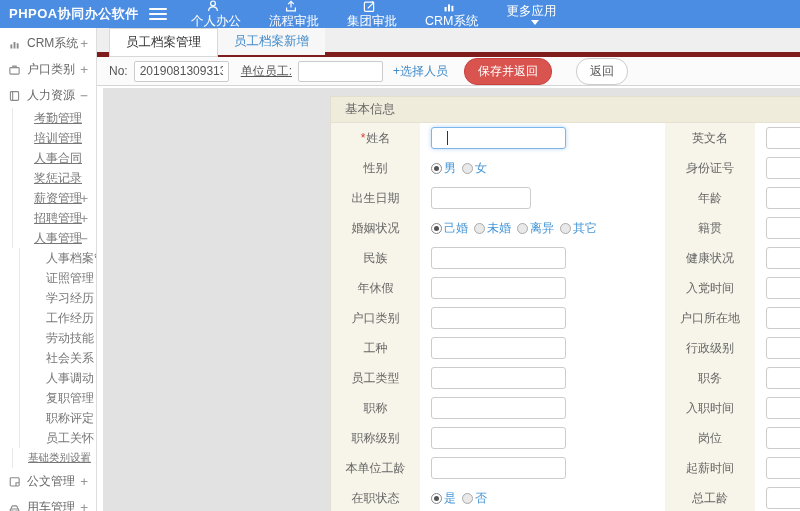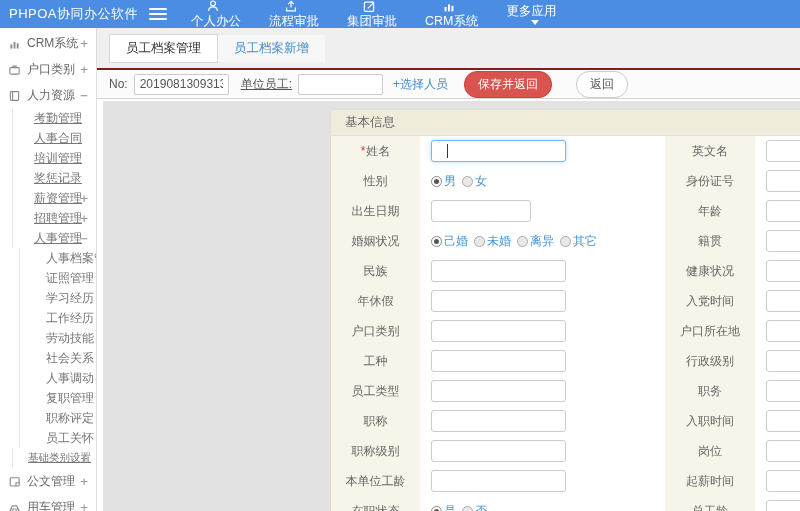--- a/index.html
+++ b/index.html
@@ -1,21 +1,21 @@
 <!DOCTYPE html>
 <html><head>
 <meta charset="utf-8">
 <style>
   * { margin:0; padding:0; box-sizing:border-box; }
   html,body { width:800px; height:511px; overflow:hidden; background:#fff;
               font-family:"Liberation Sans","DejaVu Sans",sans-serif; font-size:12px; color:#555; }
 
   
   .topbar { height:28px; background:#4b8de2; display:flex; align-items:center; color:#fff; }
-  .logo { width:135px; padding-left:9px; font-size:13px; font-weight:normal; letter-spacing:.5px; white-space:nowrap; }
+  .logo { width:135px; padding-left:9px; font-size:13px; font-weight:bold; letter-spacing:.5px; white-space:nowrap; }
   .hamburger { width:18px; height:12px; margin:0 24px 0 14px; display:flex; flex-direction:column; justify-content:space-between; cursor:pointer; }
   .hamburger span { display:block; height:2px; background:#fff; border-radius:1px; }
   .topnav { display:flex; align-items:center; }
   .topnav-item { display:flex; align-items:center; margin-right:28px; cursor:pointer; color:#fff; text-decoration:none; font-size:12.5px; white-space:nowrap;flex-direction:column; }
   .topnav-item svg { margin-right:6px; }
   .caret-down { width:0; height:0; border-left:4px solid transparent; border-right:4px solid transparent; border-top:5px solid #fff; margin-left:7px; }
 
   
   .layout { display:flex; height:483px; }
   .sidebar { width:97px; border-right:1px solid #ddd; background:#fff; overflow:hidden; flex:none; }
@@ -25,21 +25,21 @@
   .snav { padding-top:2px; }
   .s-item { position:relative; display:flex; align-items:center; cursor:pointer; color:#666; white-space:nowrap; }
   .s-item.l1 { height:26px; padding-left:8px; }
   .s-item.l1 .s-icon { margin-right:6px; flex:none; }
   .s-item.l2 { height:20px; margin-left:12px; border-left:1px solid #e8e8e8; padding-left:21px; color:#777;text-decoration:underline; }
   .s-item.l3 { height:20px; margin-left:19px; border-left:1px solid #e8e8e8; padding-left:26px; color:#777; }
   .s-item.compact { font-size:10.5px; padding-left:15px; }
   .s-exp { position:absolute; right:8px; top:50%; transform:translateY(-50%); color:#999; font-size:13px; font-family:"DejaVu Sans Mono",monospace; }
 
   
-  .tabbar { height:42px; background:#efefef; border-bottom:2px solid #7f1d1d; display:flex; align-items:center; padding-left:12px; }
+  .tabbar { height:29px; background:#efefef; border-bottom:5px solid #7f1d1d; display:flex; align-items:flex-start; padding-left:12px; }
   .tab { padding:0 16px; line-height:27px; font-size:12.5px; cursor:pointer; white-space:nowrap; }
   .tab.first { background:#fff; border:1px solid #d8d8d8; color:#333; }
   .tab.active { background:#f7f7f7; color:#428bca; }
 
   
   .toolbar { height:29px; background:#fbfbfb; border-bottom:1px solid #d5d5d5; display:flex; align-items:center; padding-left:12px; }
   .tb-label { color:#555; margin-right:6px; white-space:nowrap; }
   .tb-label.unit { margin-left:12px; text-decoration:underline; }
   .tb-input { height:21px; border:1px solid #ccc; border-radius:2px; padding:0 5px; font-size:12px; color:#555; background:#fff; }
   .no-input { width:95px; }
@@ -146,24 +146,24 @@
               <rect x="2.6" y="2.8" width="8.8" height="9.4" rx="1"></rect>
               <line x1="5" y1="2.8" x2="5" y2="12.2"></line>
             </svg>
           <span>人力资源</span>
           <span class="s-exp">−</span>
         </div>
         <div class="s-item l2">
             <span>考勤管理</span>
           </div>
         <div class="s-item l2">
+            <span>培训管理</span>
+          </div>
+        <div class="s-item l2">
             <span>人事合同</span>
-          </div>
-        <div class="s-item l2">
-            <span>培训管理</span>
           </div>
         <div class="s-item l2">
             <span>奖惩记录</span>
           </div>
         <div class="s-item l2">
           <span>薪资管理</span>
           <span class="s-exp">+</span>
         </div>
         <div class="s-item l2">
           <span>招聘管理</span>

